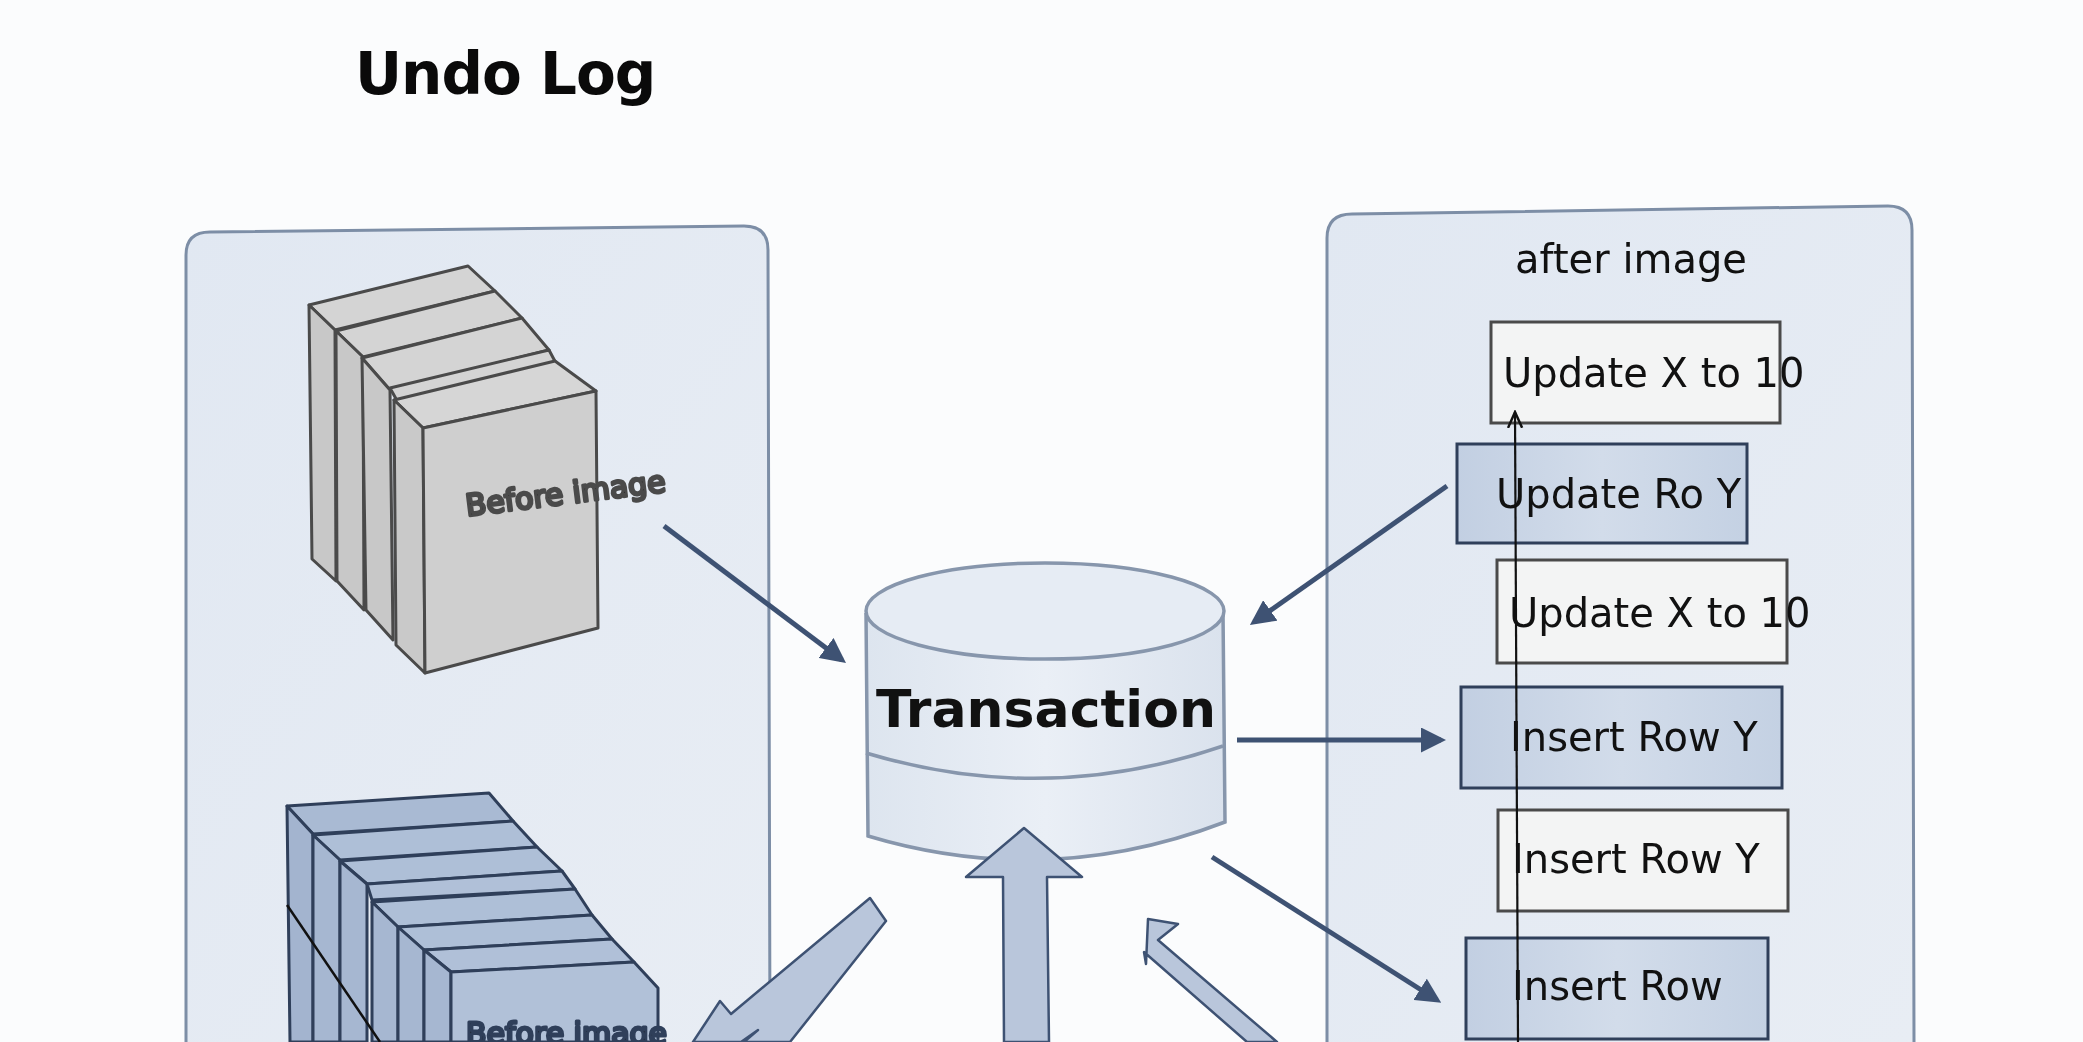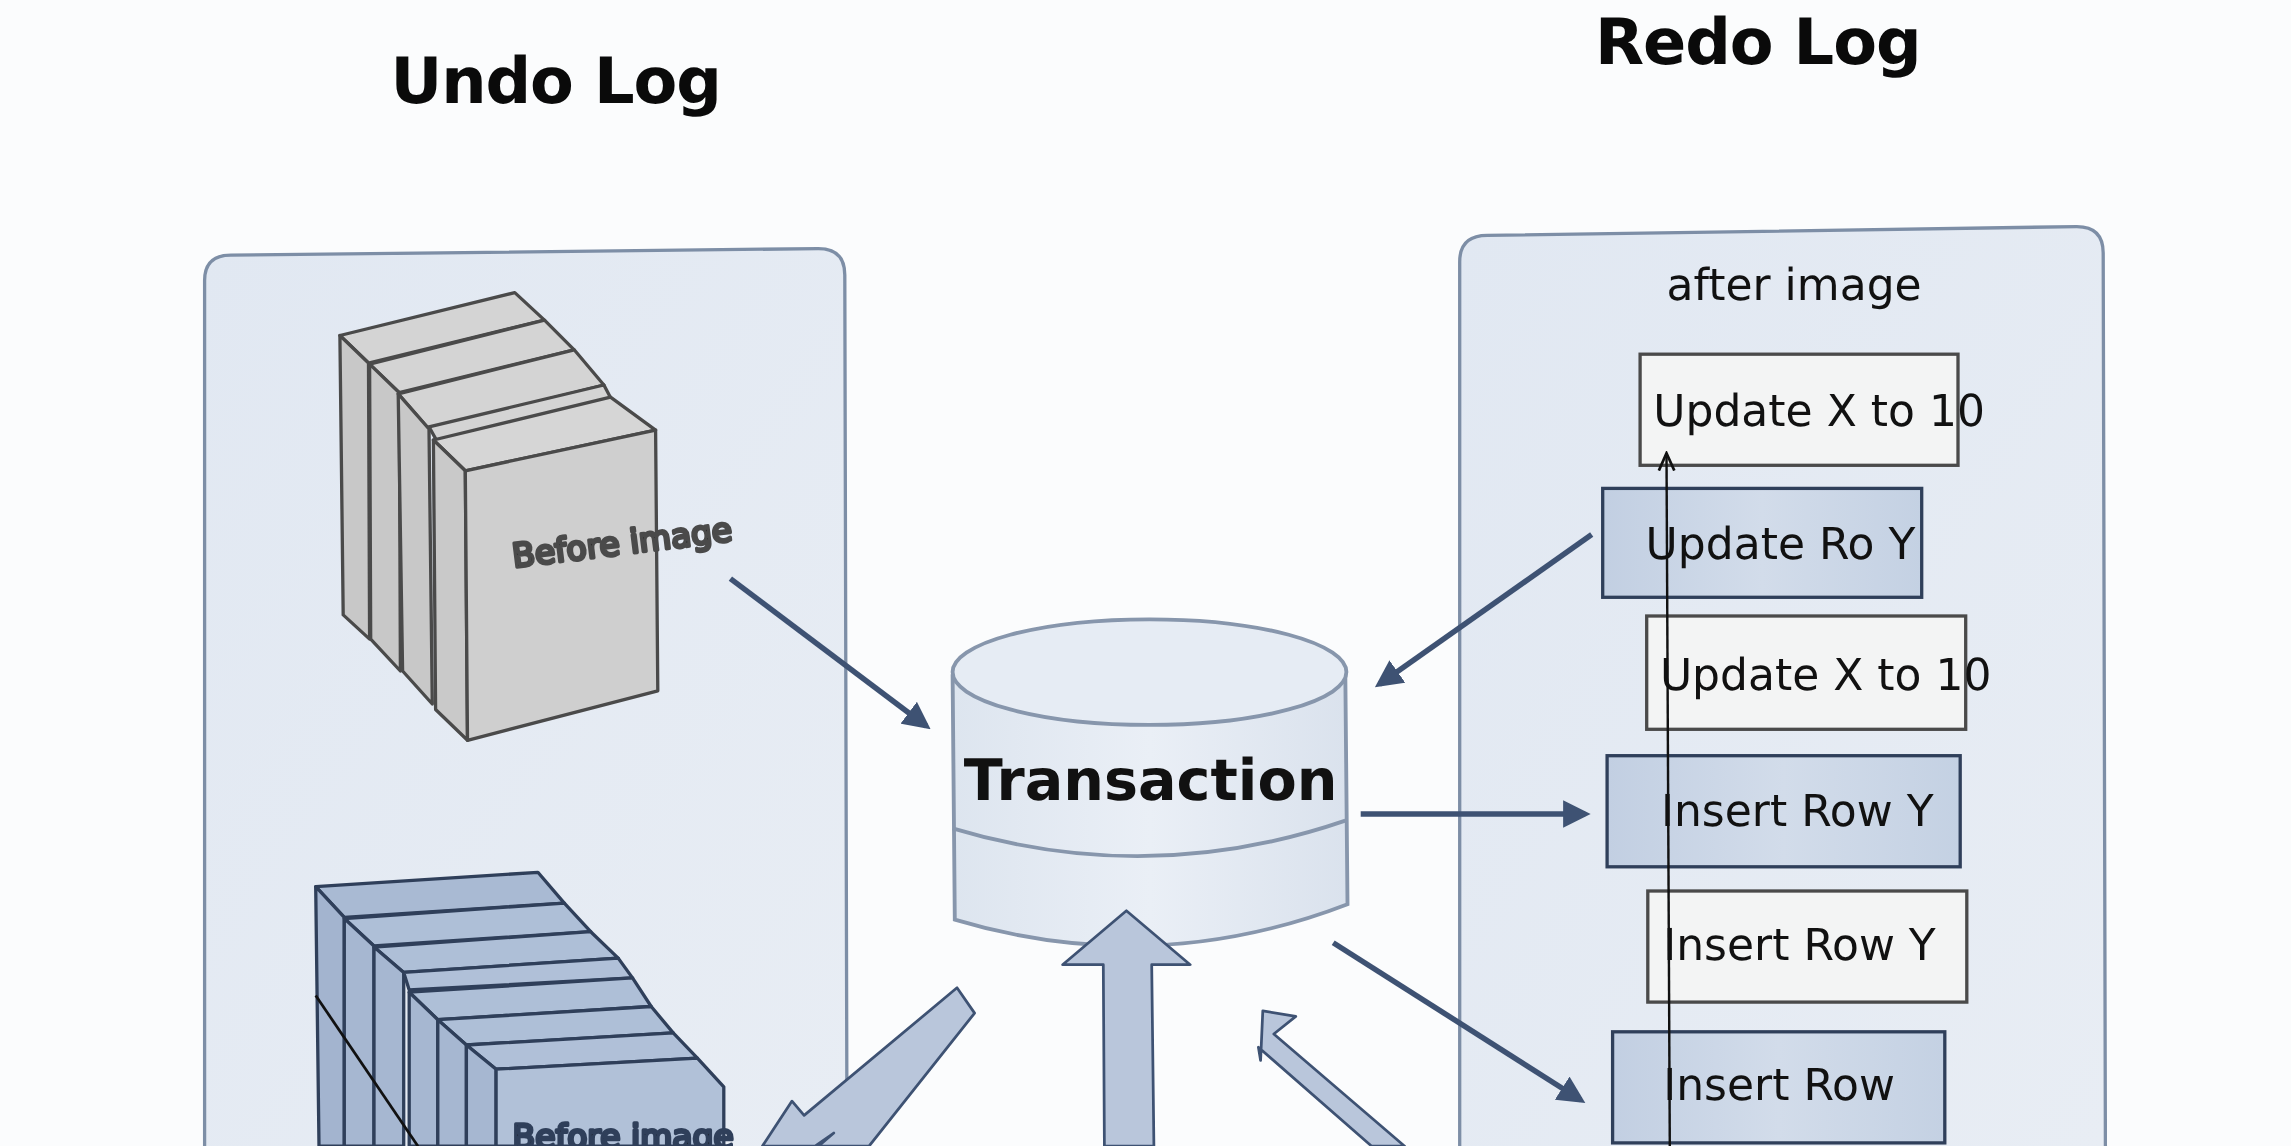--- a/index.html
+++ b/index.html
@@ -19,21 +19,20 @@
   }
   .entry-text {
     font-family: "DejaVu Sans", sans-serif; font-size: 40px; fill: #111;
   }
 </style>
 </head>
 <body>
 
 <div id="stage">
   <div class="title" style="left:355px; top:40px;">Undo Log</div>
-  <div class="title" style="left:1450px; top:4px;">Redo Log</div>
 
   <svg width="2083" height="1042" viewBox="0 0 2083 1042" style="position:absolute;left:0;top:0;">
     <defs>
       <linearGradient id="panelGrad" x1="0" y1="0" x2="1" y2="1">
         <stop offset="0" stop-color="#e1e8f2"></stop>
         <stop offset="1" stop-color="#e8edf4"></stop>
       </linearGradient>
       <linearGradient id="hiGrad" x1="0" y1="0" x2="1" y2="0">
         <stop offset="0" stop-color="#c2cfe2"></stop>
         <stop offset="0.5" stop-color="#d2dcea"></stop>

